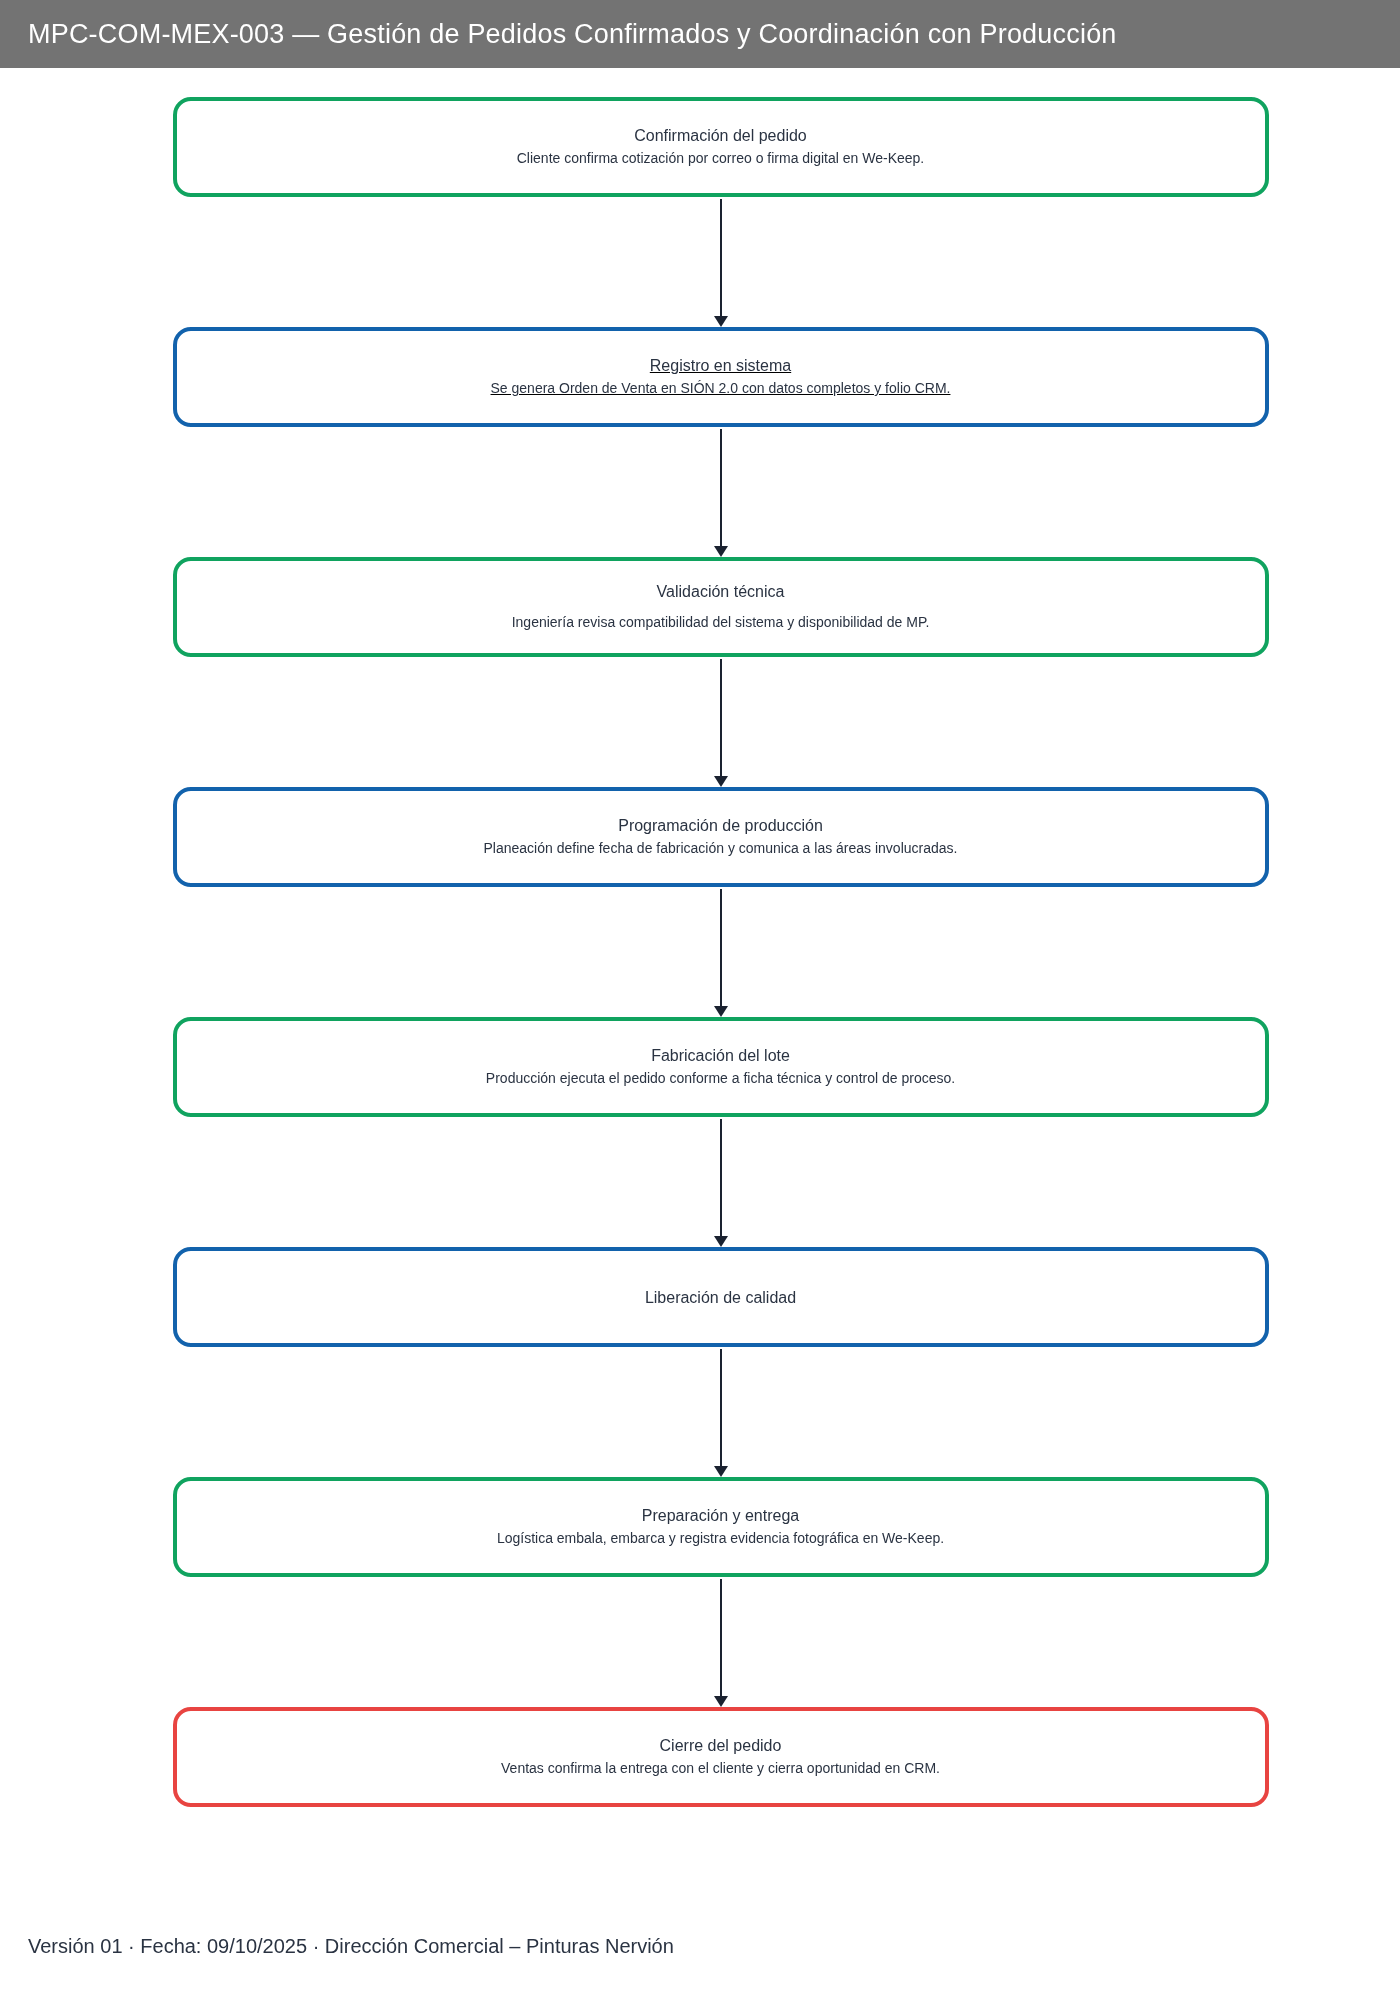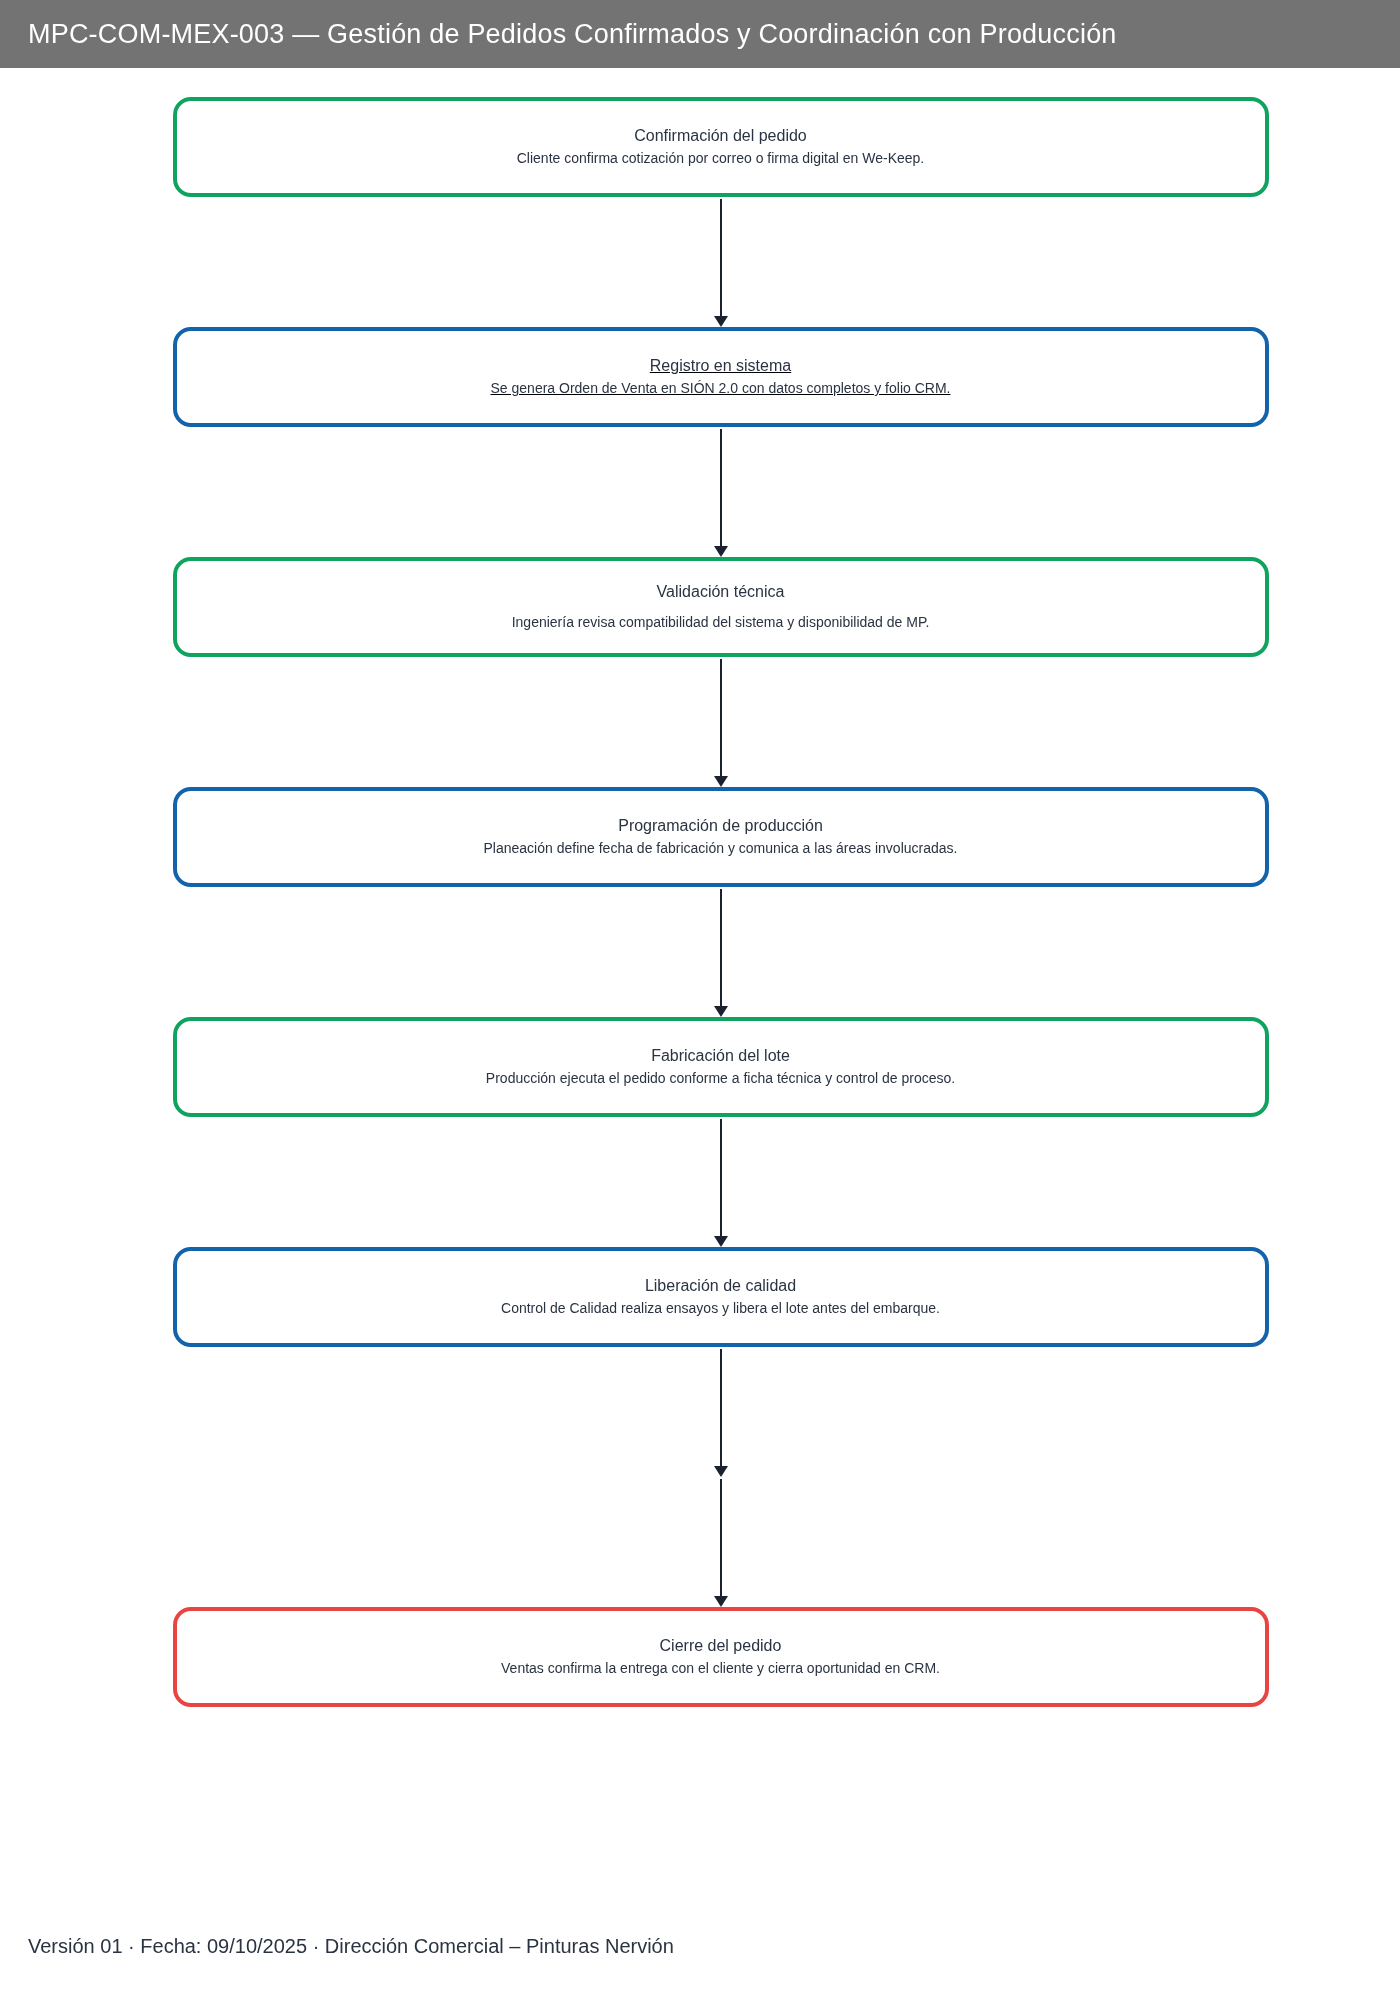--- a/index.html
+++ b/index.html
@@ -141,28 +141,31 @@
     <div class="box-desc">Producción ejecuta el pedido conforme a ficha técnica y control de proceso.</div>
   </div>
 
   <div class="arrow">
     <div class="arrow-line"></div>
     <div class="arrow-head"></div>
   </div>
 
   <div class="flow-box" style="border-color: rgb(18, 98, 172);">
     <div class="box-title">Liberación de calidad</div>
-    <div class="box-desc">Control de Calidad realiza ensayos y libera el lote antes del embarque.</div>
   </div>
 
   <div class="arrow">
     <div class="arrow-line"></div>
     <div class="arrow-head"></div>
   </div>
 
+  <div class="flow-box" style="border-color: rgb(16, 163, 95);">
+    <div class="box-title">Preparación y entrega</div>
+    <div class="box-desc">Logística embala, embarca y registra evidencia fotográfica en We-Keep.</div>
+  </div>
 
   <div class="arrow">
     <div class="arrow-line"></div>
     <div class="arrow-head"></div>
   </div>
 
   <div class="flow-box" style="border-color: rgb(232, 68, 65);">
     <div class="box-title">Cierre del pedido</div>
     <div class="box-desc">Ventas confirma la entrega con el cliente y cierra oportunidad en CRM.</div>
   </div>

